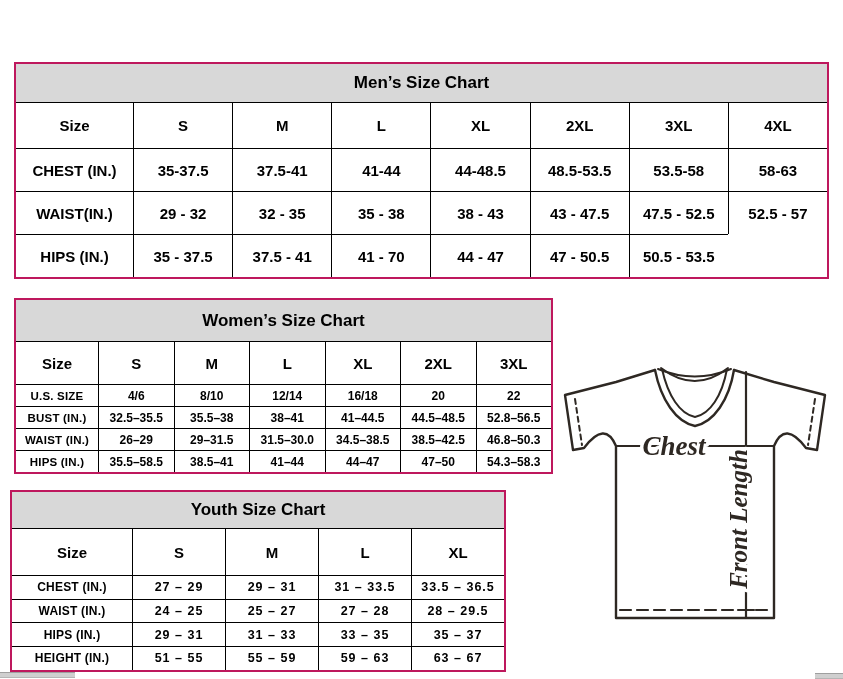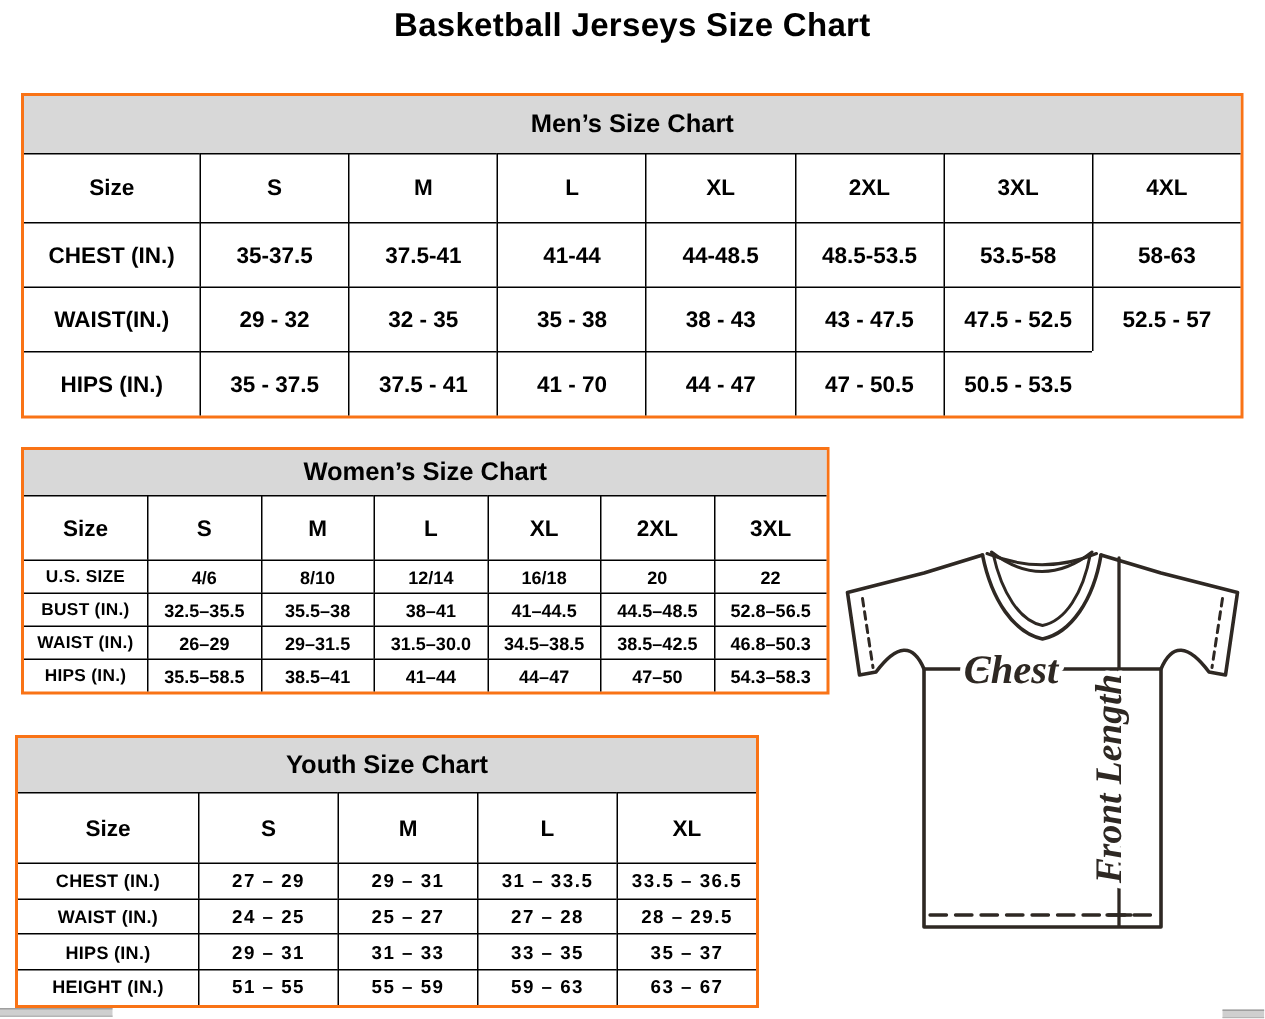--- a/index.html
+++ b/index.html
@@ -5,41 +5,41 @@
   html,body{margin:0;padding:0;background:#fff;}
   .page{
     position:relative;width:843px;height:679px;background:#ffffff;
     font-family:"Liberation Sans", sans-serif;color:#000;overflow:hidden;
   }
   .page-title{
     position:absolute;left:0;top:4px;width:100%;margin:0;
     text-align:center;font-size:22px;font-weight:bold;letter-spacing:.2px;
   }
   
-  .tbl{position:absolute;border:2px solid #f97316;box-sizing:border-box;background:#fff;}
+  .tbl{position:absolute;border:2px solid #be185d;box-sizing:border-box;background:#fff;}
   .tbl-title{
     background:#d8d8d8;display:flex;align-items:center;justify-content:center;
     font-weight:bold;font-size:17px;
   }
   .tbl-grid{display:grid;}
   .cell{
     display:flex;align-items:center;justify-content:center;
     border-top:1.5px solid #000;border-left:1.5px solid #000;
     box-sizing:border-box;font-weight:bold;text-align:center;white-space:nowrap;
   }
   .cell.nbl{border-left:none;}
   
   .mens{left:14px;top:62px;width:815px;}
   .mens .tbl-title{height:38px;}
   .mens .tbl-grid{grid-template-columns:117px repeat(7,1fr);}
   .mens .head{height:46px;font-size:15px;}
   .mens .label,.mens .val{height:43px;font-size:15px;}
   
   .womens{left:14px;top:298px;width:539px;}
-  .womens .tbl-title{height:30px;}
+  .womens .tbl-title{height:41px;}
   .womens .tbl-grid{grid-template-columns:82px repeat(6,1fr);}
   .womens .head{height:43px;font-size:15px;}
   .womens .label{height:22px;font-size:11.5px;letter-spacing:.2px;}
   .womens .val{height:22px;font-size:12px;}
   
   .youth{left:10px;top:490px;width:496px;}
   .youth .tbl-title{height:36px;}
   .youth .tbl-grid{grid-template-columns:120px repeat(4,1fr);}
   .youth .head{height:47px;font-size:15px;}
   .youth .label{height:23.7px;font-size:12px;letter-spacing:.2px;}
@@ -54,21 +54,20 @@
   
   .sb{position:absolute;background:#cfcfcf;border-top:1px solid #9f9f9f;border-bottom:1px solid #b5b5b5;}
   .sb-left{left:0;top:672px;width:75px;height:4px;}
   .sb-right{left:815px;top:673px;width:28px;height:4px;}
 </style>
 </head>
 <body>
 
 <div class="page">
 
-  <h1 class="page-title">Basketball Jerseys Size Chart</h1>
 
   <section class="tbl mens">
     <div class="tbl-title">Men’s Size Chart</div>
     <div class="tbl-grid">
         <div class="cell head nbl">Size</div>
         <div class="cell head">S</div>
         <div class="cell head">M</div>
         <div class="cell head">L</div>
         <div class="cell head">XL</div>
         <div class="cell head">2XL</div>

